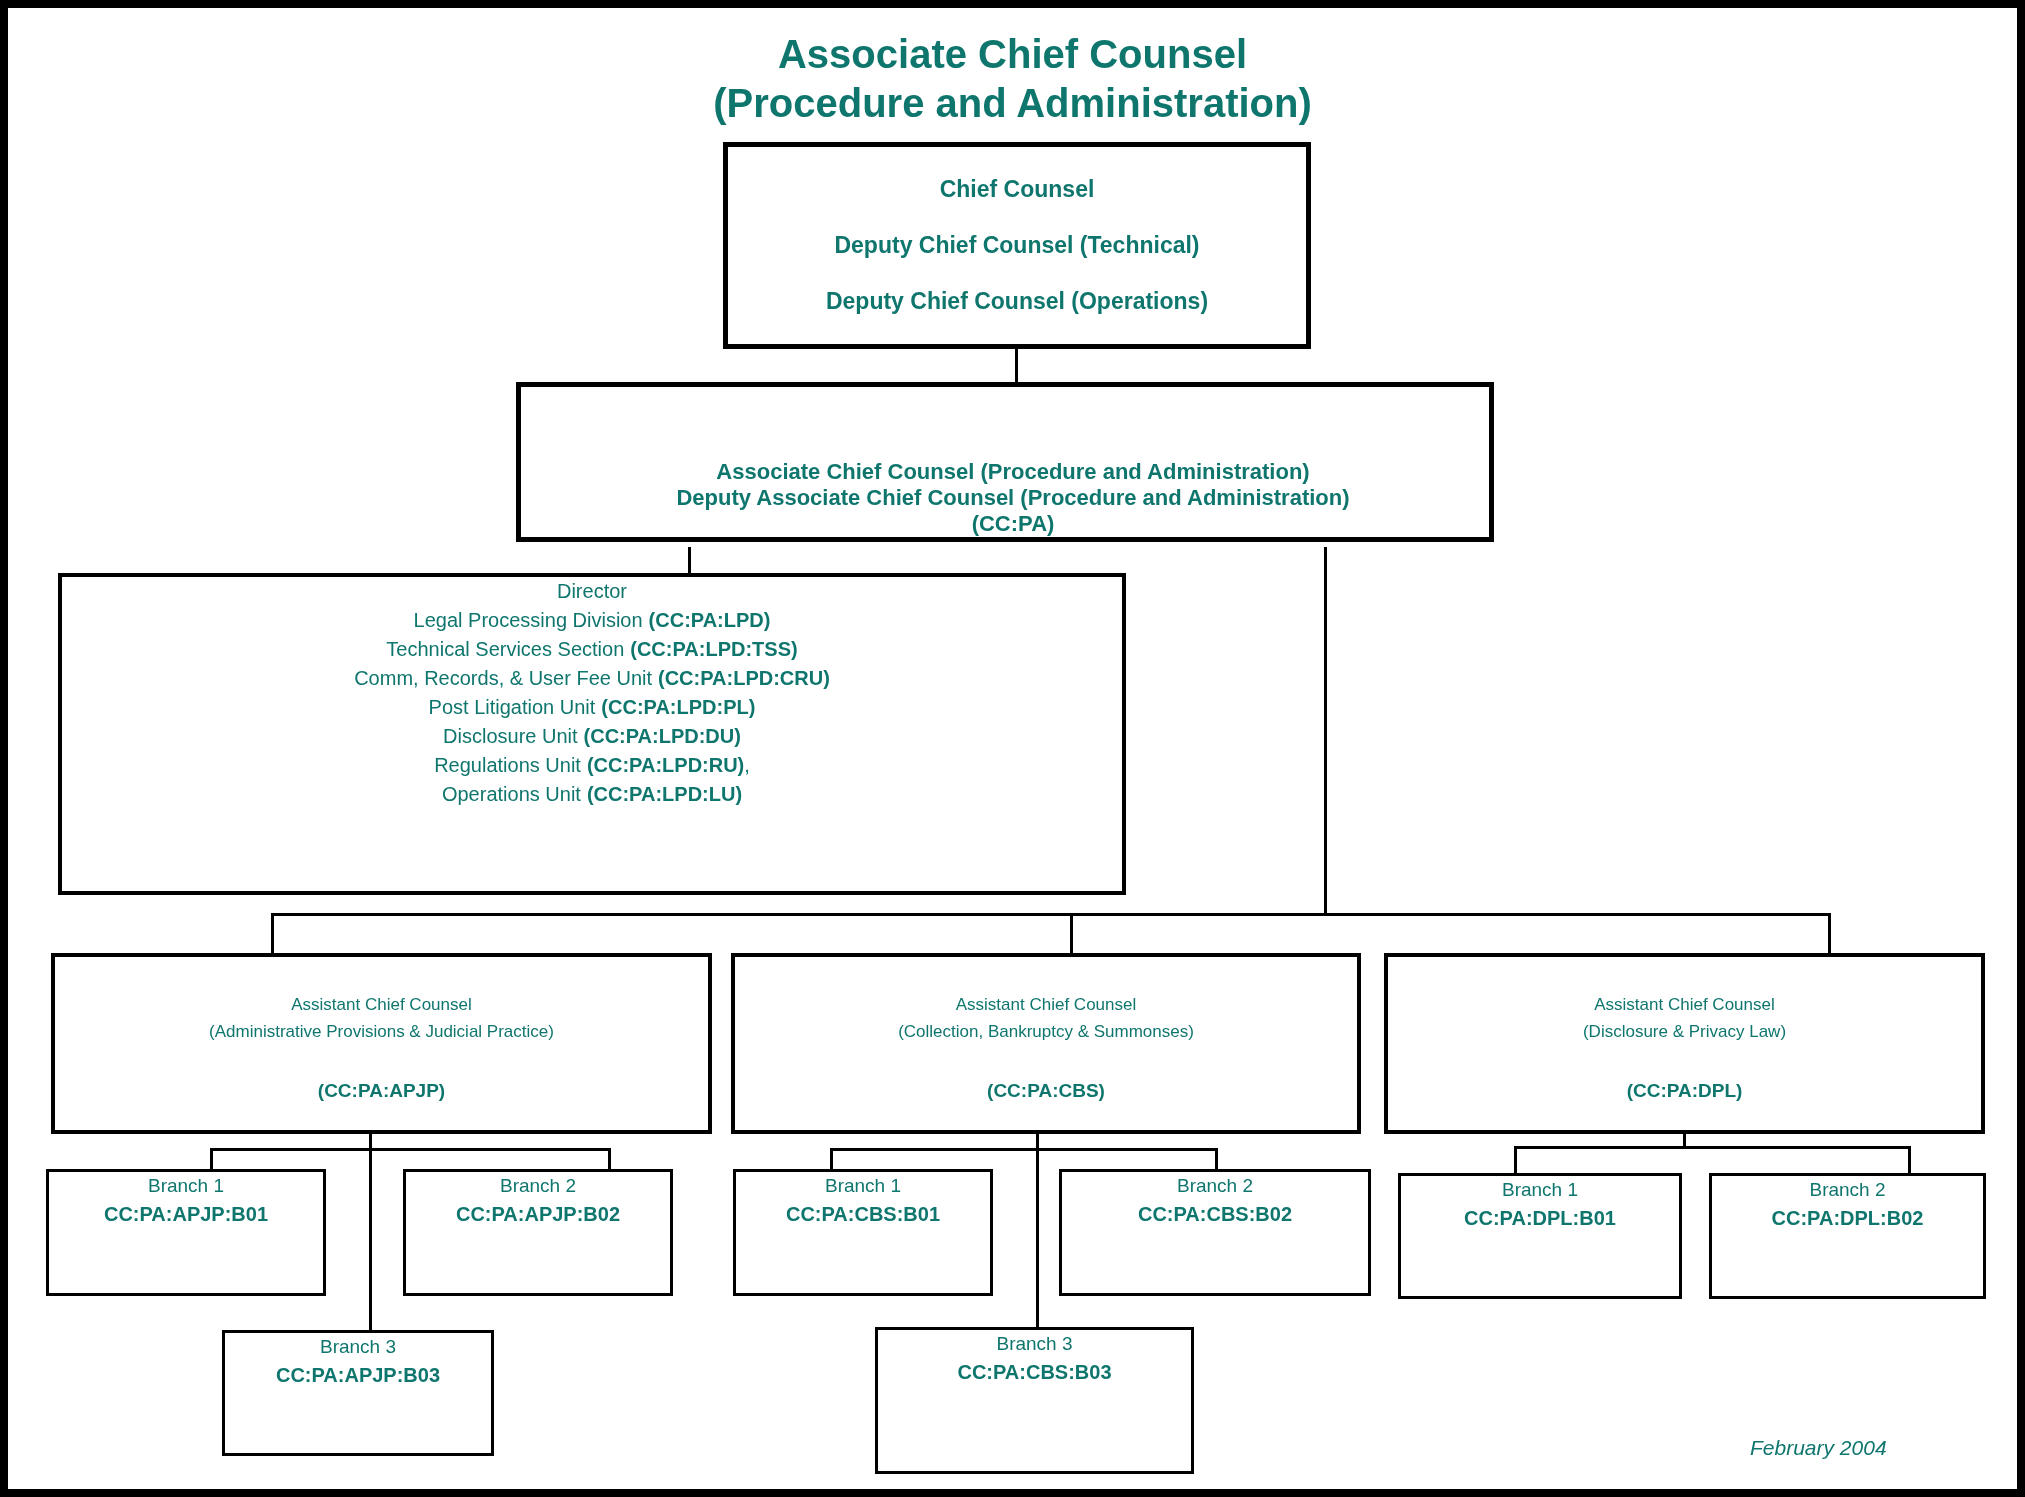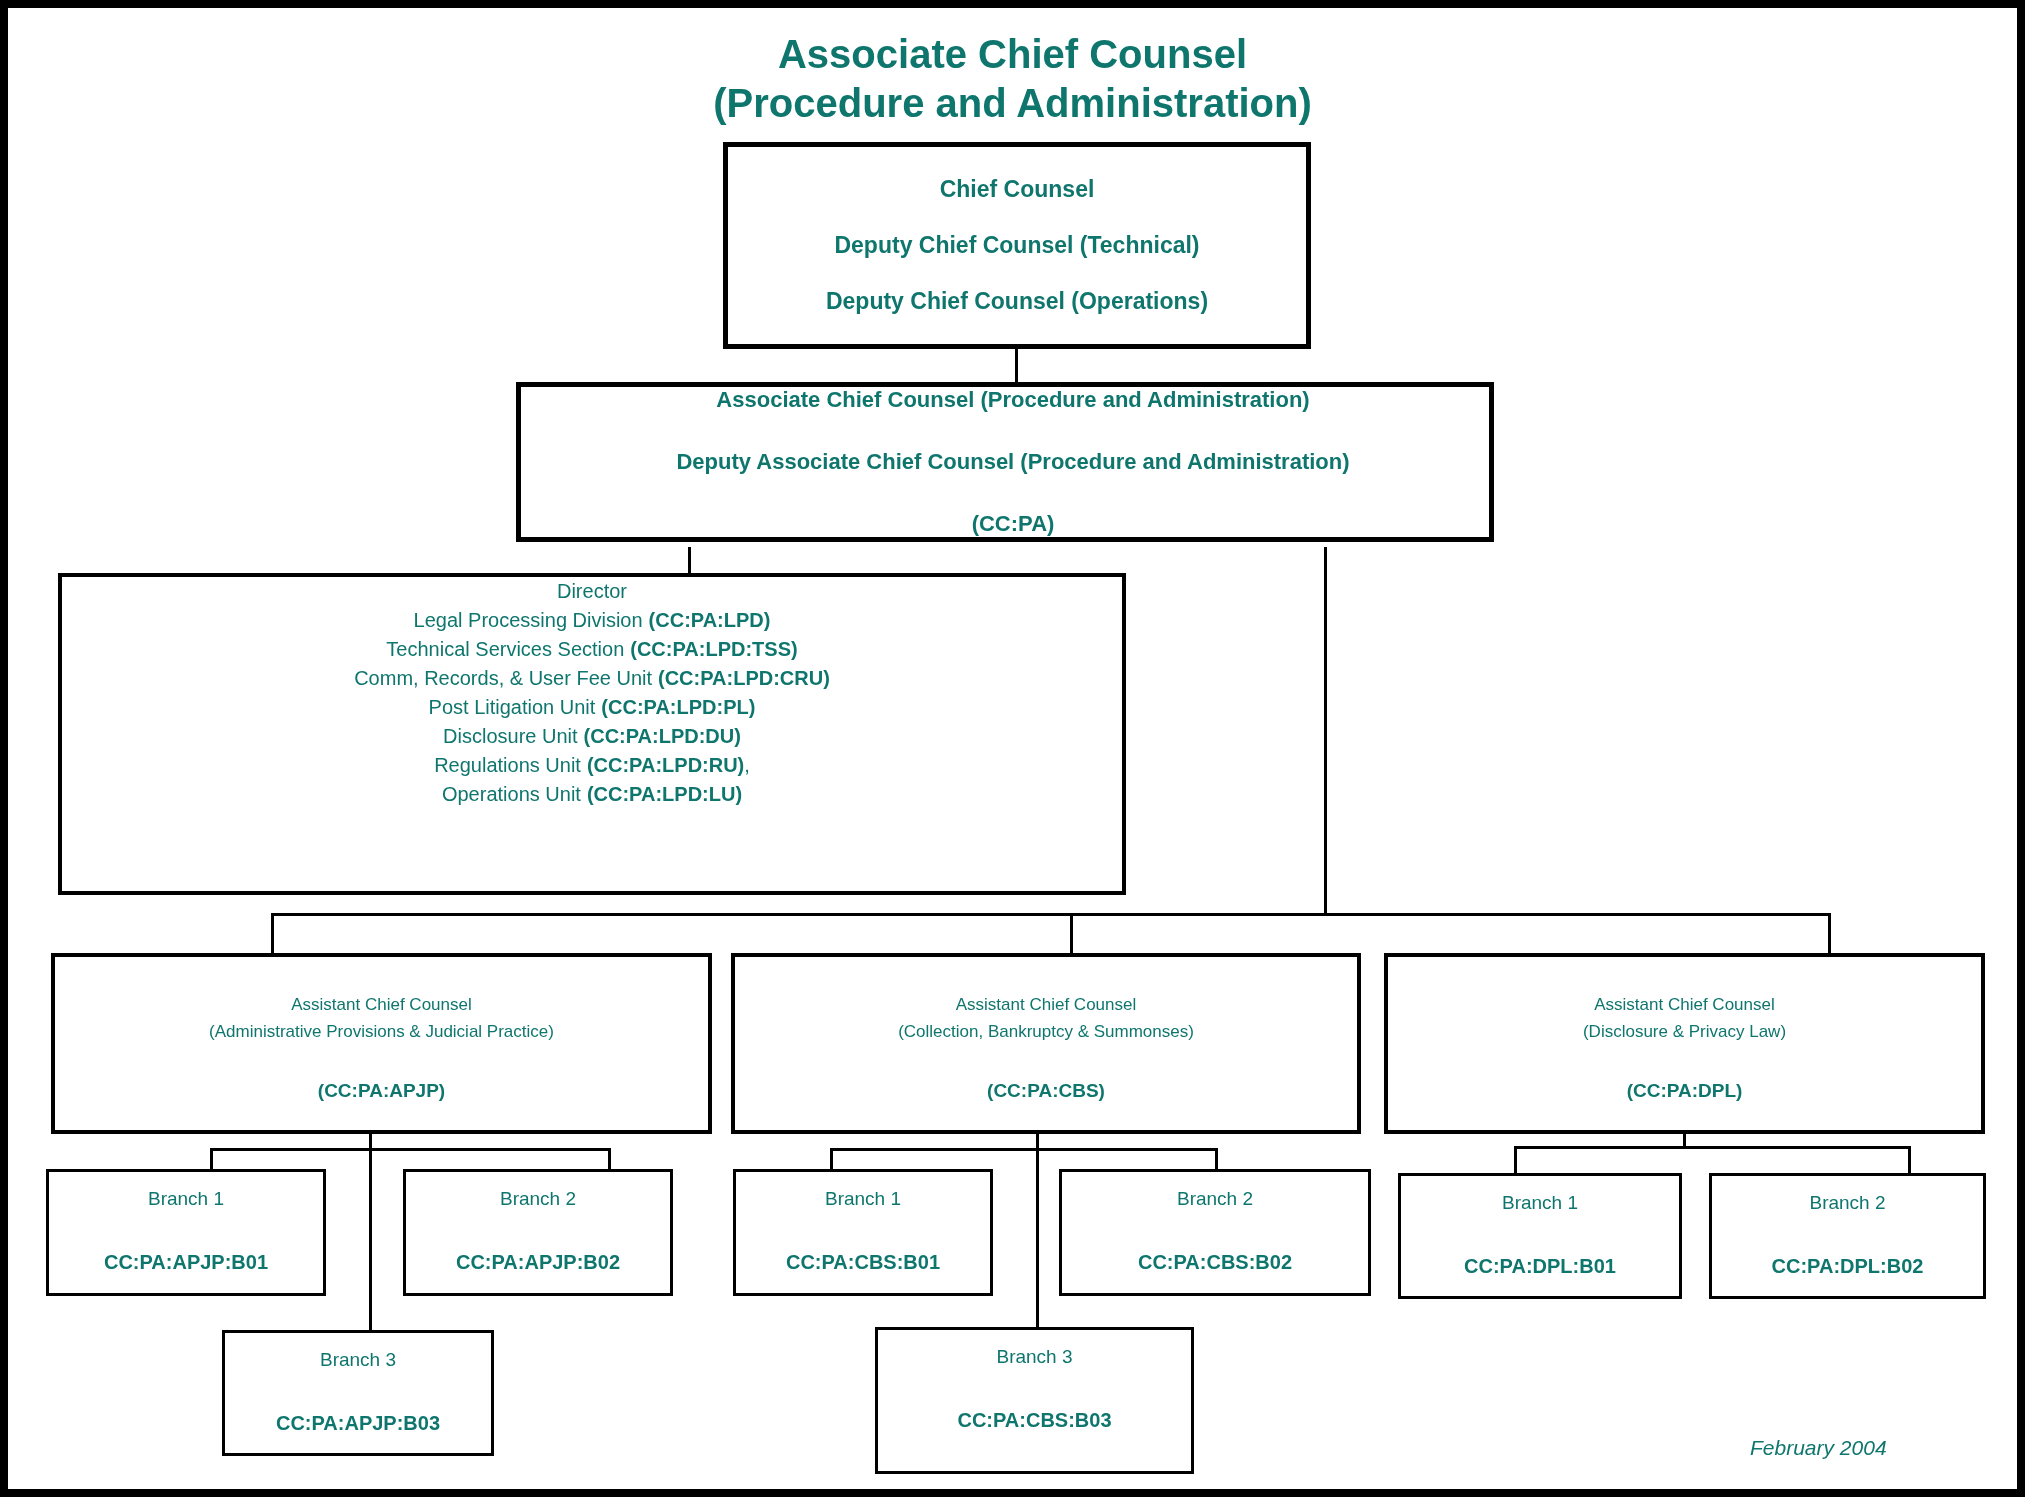--- a/index.html
+++ b/index.html
@@ -35,37 +35,37 @@
   }
   
   .vline,.hline{position:absolute;background:#000;z-index:1;}
   .vline{width:3px;}
   .hline{height:3px;}
 
   
   #box-chief{left:723px;top:142px;width:588px;height:207px;border-width:5px;
     justify-content:space-evenly;font-size:23px;font-weight:bold;}
   #box-assoc{left:516px;top:382px;width:978px;height:160px;border-width:5px;
-    justify-content:space-between;font-size:22px;font-weight:bold;padding-left:16px;}
+    justify-content:flex-end;font-size:22px;font-weight:bold;padding-left:16px;}
 
   
   #box-director{left:58px;top:573px;width:1068px;height:322px;
     font-size:20px;line-height:29px;}
   .dline .code{font-weight:bold;margin-left:6px;}
   .dline .code:empty{margin-left:0;}
 
   
   .assistant{justify-content:flex-start;padding-top:34px;font-size:17px;line-height:27px;}
   .as-code{font-size:19px;font-weight:bold;margin-top:32px;}
   #box-apjp{left:51px;top:953px;width:661px;height:181px;}
   #box-cbs{left:731px;top:953px;width:630px;height:181px;}
   #box-dpl{left:1384px;top:953px;width:601px;height:181px;}
 
   
-  .branch{border-width:3px;justify-content:flex-start;padding-top:13px;gap:35px;}
+  .branch{border-width:3px;justify-content:flex-start;padding-top:0;}
   .br-name{font-size:19px;line-height:28px;}
   .br-code{font-size:20px;font-weight:bold;line-height:28px;}
   #box-apjp-b1{left:46px;top:1169px;width:280px;height:127px;}
   #box-apjp-b2{left:403px;top:1169px;width:270px;height:127px;}
   #box-cbs-b1{left:733px;top:1169px;width:260px;height:127px;}
   #box-cbs-b2{left:1059px;top:1169px;width:312px;height:127px;}
   #box-dpl-b1{left:1398px;top:1173px;width:284px;height:126px;}
   #box-dpl-b2{left:1709px;top:1173px;width:277px;height:126px;}
   #box-apjp-b3{left:222px;top:1330px;width:272px;height:126px;}
   #box-cbs-b3{left:875px;top:1327px;width:319px;height:147px;}

